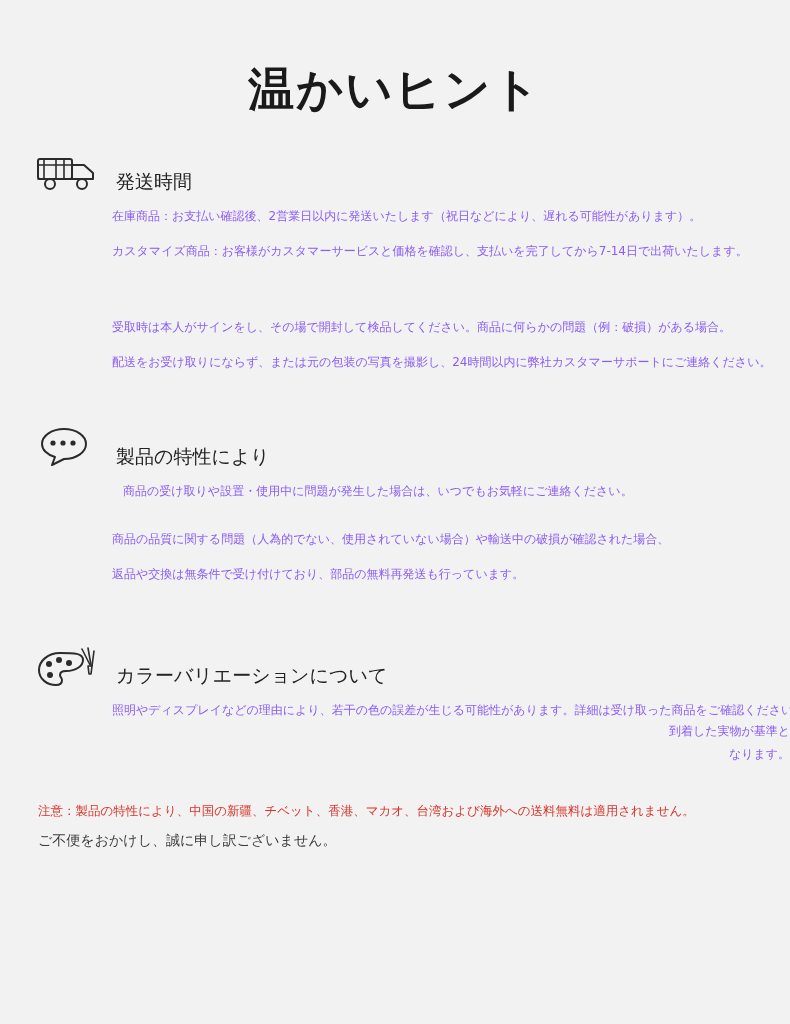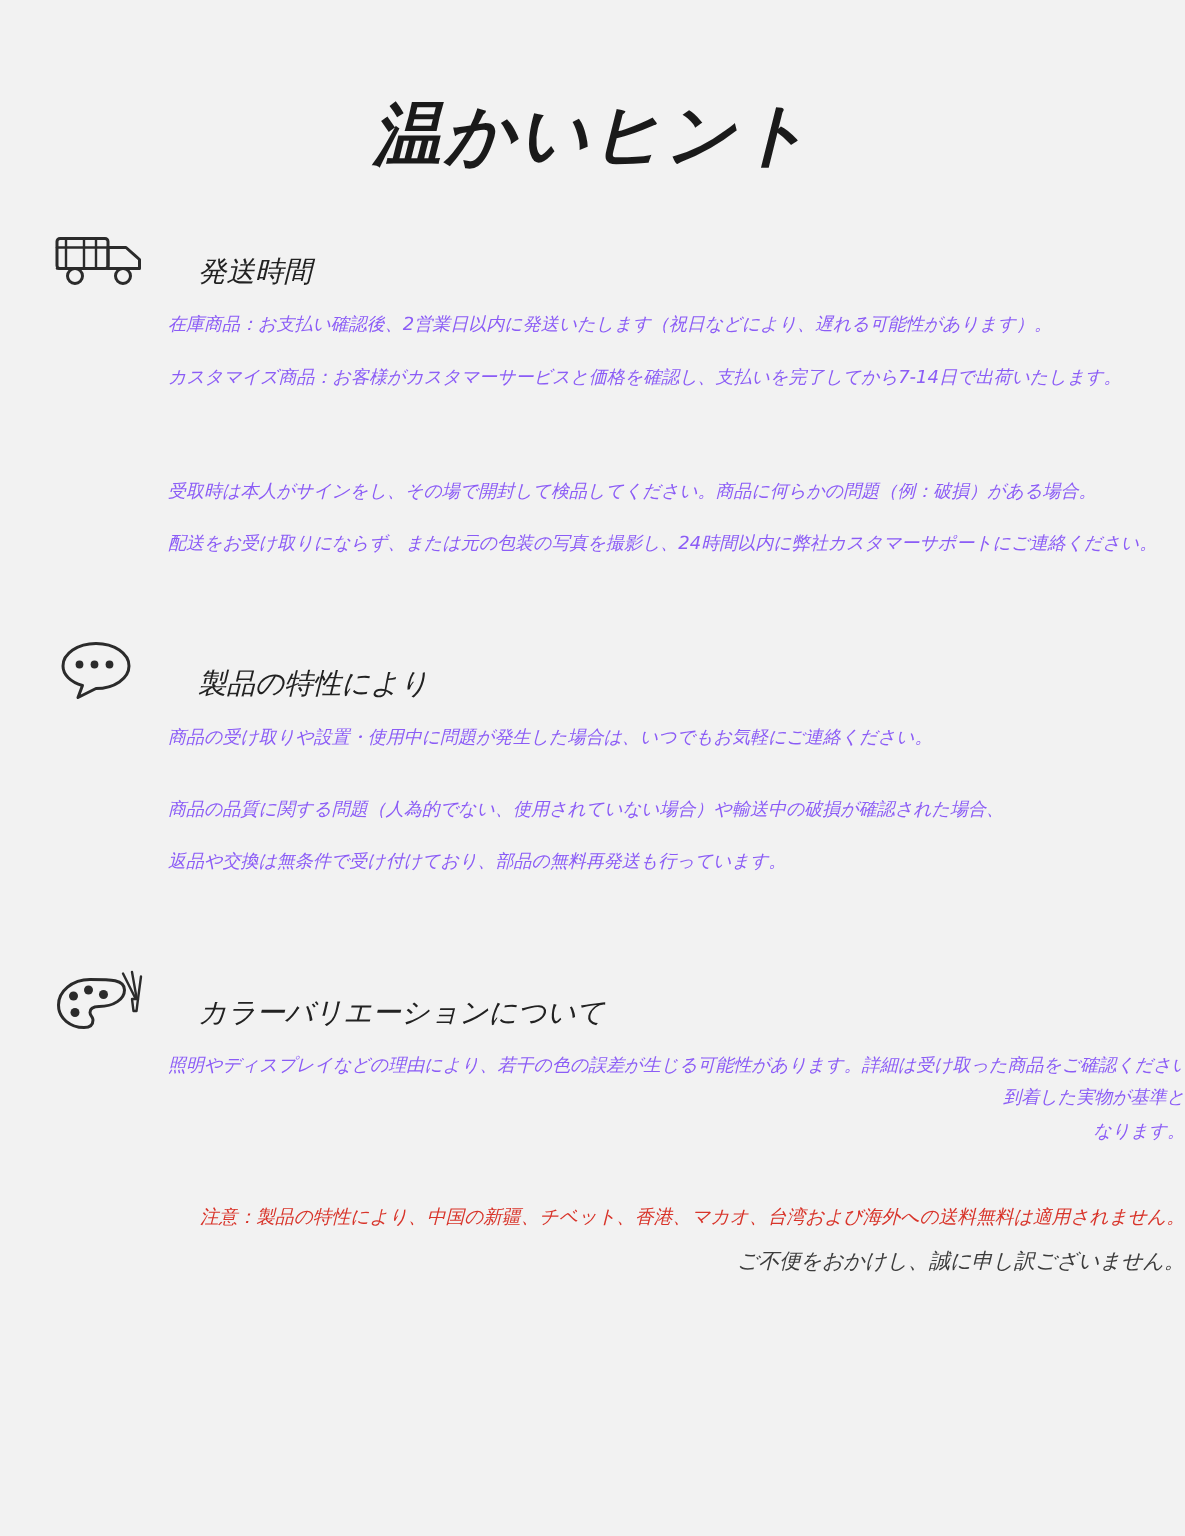--- a/index.html
+++ b/index.html
@@ -12,42 +12,41 @@
     background: #f2f2f2;
     font-family: "DejaVu Sans", "Liberation Sans", sans-serif;
     color: #3a3a3a;
     overflow: hidden;
   }
   .page {
     position: relative;
     width: 790px;
     height: 1024px;
     box-sizing: border-box;
-    font-style: italic;
   }
   .page-title {
     text-align: center;
     font-size: 46px;
     font-weight: bold;
     letter-spacing: 2px;
     color: #1a1a1a;
     margin: 0;
     padding-top: 62px;
     line-height: 1.2;
   }
 
   .section {
     position: relative;
     margin-top: 34px;
     padding-left: 30px;
   }
   .section-head {
     display: flex;
     align-items: flex-end;
-    gap: 24px;
+    gap: 8px;
     min-height: 52px;
   }
   .icon-box {
     width: 78px;
     height: 52px;
     flex: 0 0 78px;
     position: relative;
   }
   .icon-box svg {
     display: block;
@@ -67,27 +66,27 @@
   }
   .line {
     font-size: 12px;
     line-height: 1.55;
     color: #8b5cf6;
     margin: 0 0 16px 0;
     white-space: nowrap;
   }
   .line.small-gap {
     margin-bottom: 12px;
+    margin-left: 11px;
   }
   .spacer-lg { height: 18px; }
 
   .notice {
     margin-top: 40px;
     padding-left: 38px;
-    text-align: right;
   }
   .notice-main {
     font-size: 12.5px;
     color: #d8342a;
     margin: 0 0 12px 0;
     white-space: nowrap;
   }
   .notice-sub {
     font-size: 14px;
     color: #3c3c3c;

